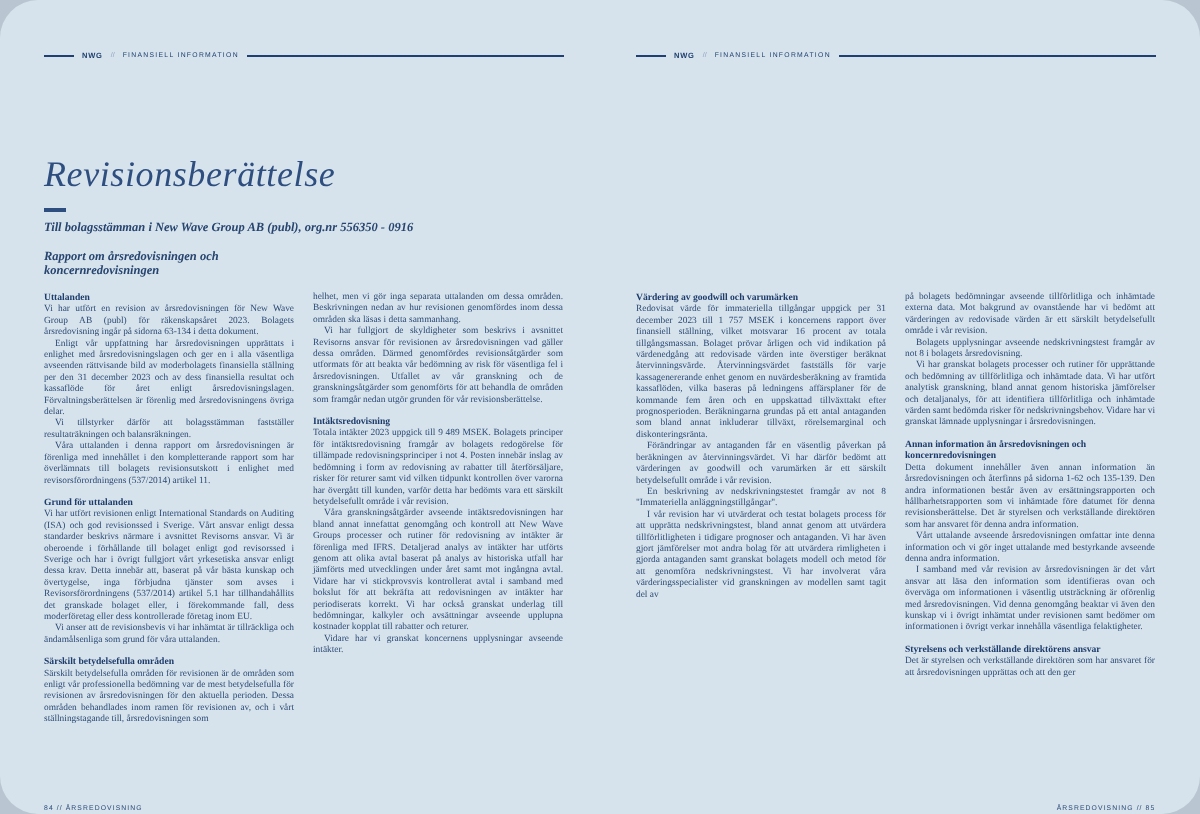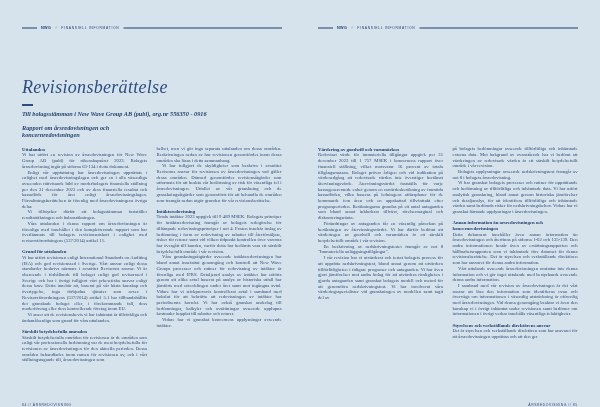--- a/index.html
+++ b/index.html
@@ -1,17 +1,17 @@
 <!DOCTYPE html>
 <html><head>
 <meta charset="utf-8">
 <style>
   html,body{margin:0;padding:0;background:#b9c6d1;}
   .spread{position:relative;width:600px;height:407px;background:#d7e3ec;overflow:hidden;
-          font-family:"Liberation Serif",serif;color:#2b4a74;}
+          font-family:"Liberation Serif",serif;color:#2b4a74;border-radius:19px;}
   .page{position:absolute;top:0;height:100%;width:300px;}
   .page-left{left:0;}
   .page-right{left:300px;}
 
   
   .hdr{position:absolute;top:26px;height:8px;}
   .page-left .hdr{left:22px;right:18px;}
   .page-right .hdr{left:18px;right:22px;}
   .hdr-inner{width:200%;transform:scale(.5);transform-origin:0 0;
              display:flex;align-items:center;gap:8px;

